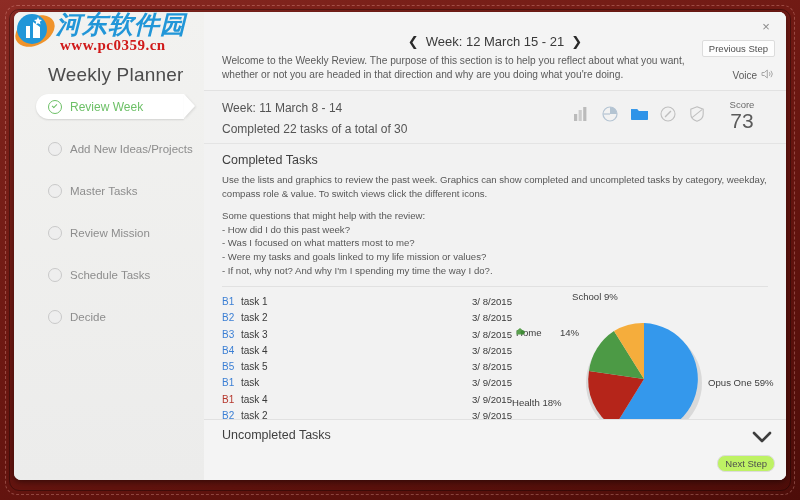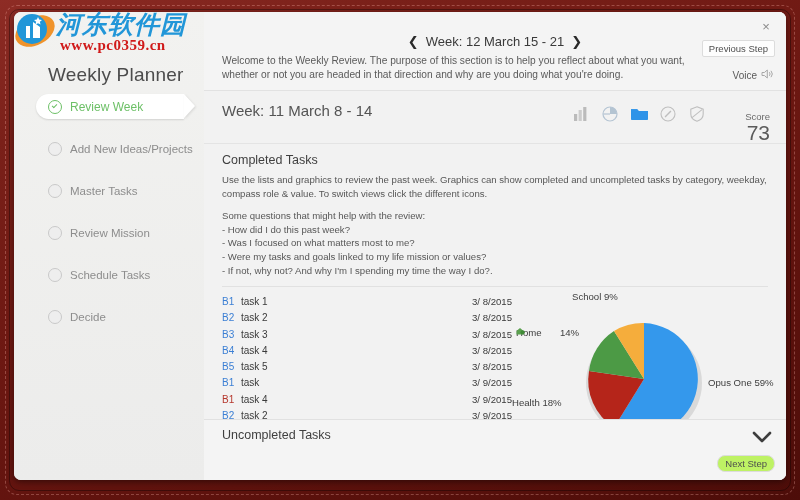--- a/index.html
+++ b/index.html
@@ -93,25 +93,25 @@
     background:#fdfdfd;border:1px solid #dcdcdc;border-radius:2px;
     font-size:9.5px;color:#4e4e4e;padding:2px 6px;cursor:pointer;white-space:nowrap;
   }
   #voice{
     position:absolute;right:11px;top:56px;display:flex;align-items:center;
     font-size:10px;color:#5a5a5a;cursor:pointer;justify-content:space-between;
   }
   #voice .spk{margin-left:4px;opacity:.55;}
   
   #summary{position:relative;height:52px;border-bottom:1px solid #e4e4e4;}
-  #sum-l{position:absolute;left:18px;top:7px;font-size:15px;color:#545454;line-height:1.75;}
+  #sum-l{position:absolute;left:18px;top:7px;font-size:12px;color:#545454;line-height:1.75;}
   #icon-row{position:absolute;left:368px;top:14px;display:flex;align-items:center;gap:11px;}
   #icon-row .ico{width:18px;height:18px;cursor:pointer;opacity:.62;}
   #icon-row .ico.active{opacity:1;}
-  #score{position:absolute;right:16px;top:20px;text-align:right;width:56px;}
+  #score{position:absolute;right:16px;top:8px;text-align:center;width:56px;}
   #score .t{font-size:9.5px;color:#6a6a6a;}
   #score .v{font-size:21px;color:#5b5b5b;line-height:1.05;font-weight:300;}
   
   #ct{position:relative;padding:9px 18px 0 18px;}
   .sec-title{font-size:12.5px;color:#3f3f3f;margin-bottom:6px;}
   .para{font-size:9.6px;color:#575757;line-height:1.42;}
   .qlist{margin-top:9px;font-size:9.6px;color:#575757;line-height:1.42;}
   #ct-sep{margin:9px 18px 0 18px;border-top:1px solid #e1e1e1;}
   
   #lower{position:relative;height:178px;text-decoration:underline;}
@@ -213,20 +213,21 @@
               <path d="M8.4 4.2a3 3 0 0 1 0 3.6" fill="none" stroke="#6a6a6a" stroke-width="1"></path>
               <path d="M10 2.8a5 5 0 0 1 0 6.4" fill="none" stroke="#6a6a6a" stroke-width="1"></path>
             </svg>
           </span>
         </div>
       </div>
 
       <div id="summary">
         <div id="sum-l">
           <div>Week: 11 March 8 - 14</div>
+          <div>Completed 22 tasks of a total of 30</div>
         </div>
 
         <div id="icon-row">
           <span class="ico">
             <svg width="18" height="18" viewBox="0 0 18 18">
               <rect x="2" y="9" width="3.2" height="7" fill="#9a9a9a"></rect>
               <rect x="6.6" y="5" width="3.2" height="11" fill="#b5b5b5"></rect>
               <rect x="11.2" y="2" width="3.2" height="14" fill="#9a9a9a"></rect>
             </svg>
           </span>

